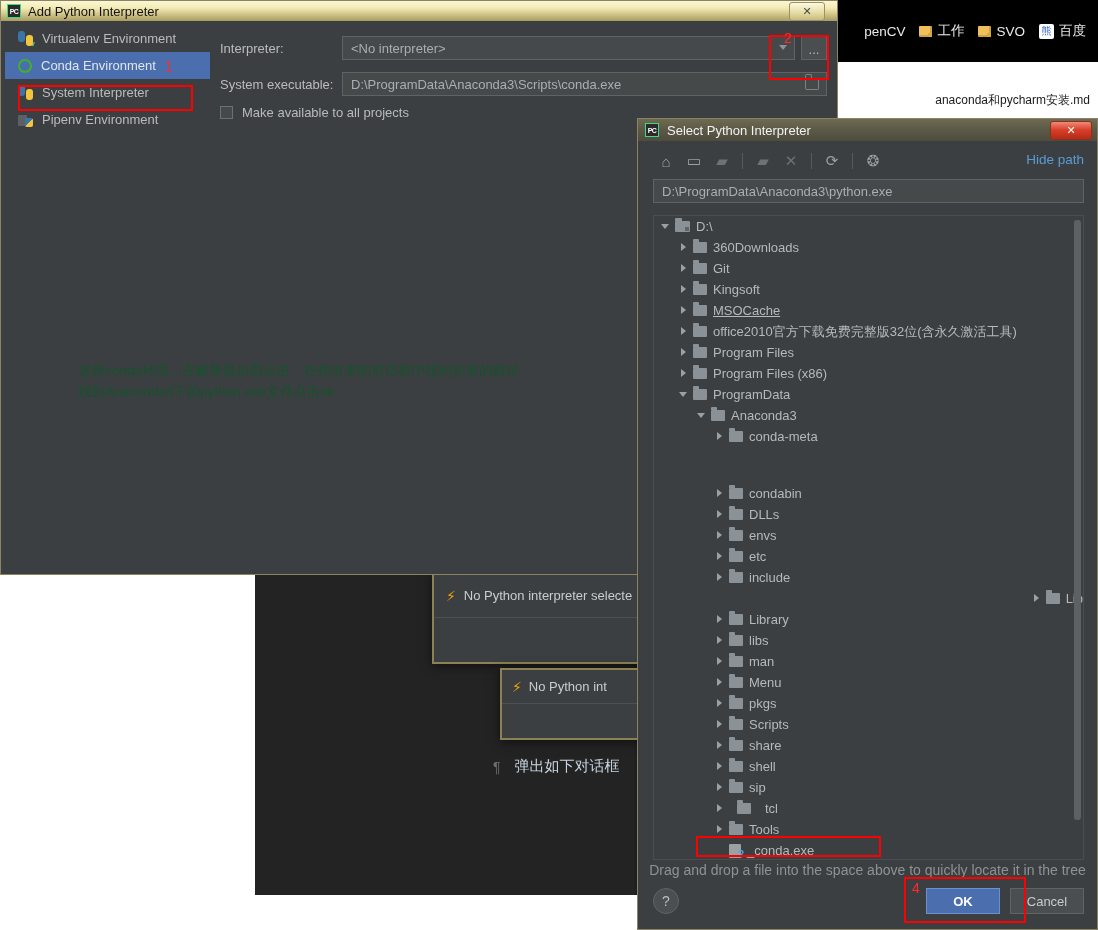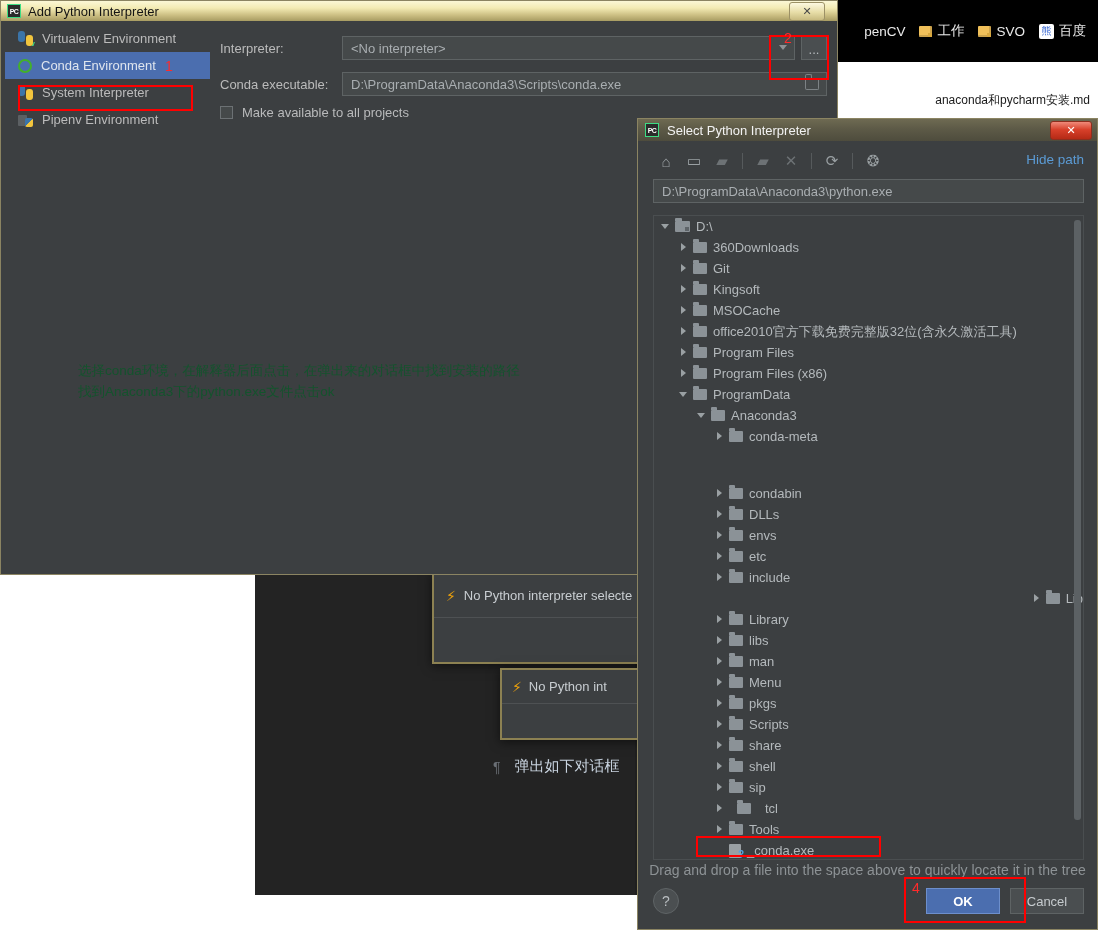--- a/index.html
+++ b/index.html
@@ -242,21 +242,21 @@
       <div class="frow">
         <span class="flabel">Interpreter:</span>
         <span class="finput">
           <span>&lt;No interpreter&gt;</span>
           <span class="combo-arrow"></span>
         </span>
         <span class="dots-btn">...</span>
       </div>
 
       <div class="frow">
-        <span class="flabel">Conda executable:</span>
+        <span class="flabel">System executable:</span>
         <span class="finput">
           <span>D:\ProgramData\Anaconda3\Scripts\conda.exe</span>
           <span class="folder-btn"></span>
         </span>
       </div>
 
       <div class="cbrow">
         <span class="cbox"></span>
         <span class="cbtxt">Make available to all projects</span>
       </div>
@@ -313,21 +313,21 @@
           <div class="trow" style="padding-left: 24px;">
             <span class="arw closed"></span>
             <span class="fldr"></span>
             <span>Git</span>
           </div>
           <div class="trow" style="padding-left: 24px;">
             <span class="arw closed"></span>
             <span class="fldr"></span>
             <span>Kingsoft</span>
           </div>
-          <div class="trow" style="padding-left: 24px;">
+          <div class="trow" style="padding-left: 24px; text-decoration: underline;">
             <span class="arw closed"></span>
             <span class="fldr"></span>
             <span>MSOCache</span>
           </div>
           <div class="trow" style="padding-left: 24px;">
             <span class="arw closed"></span>
             <span class="fldr"></span>
             <span>office2010官方下载免费完整版32位(含永久激活工具)</span>
           </div>
           <div class="trow" style="padding-left: 24px;">

